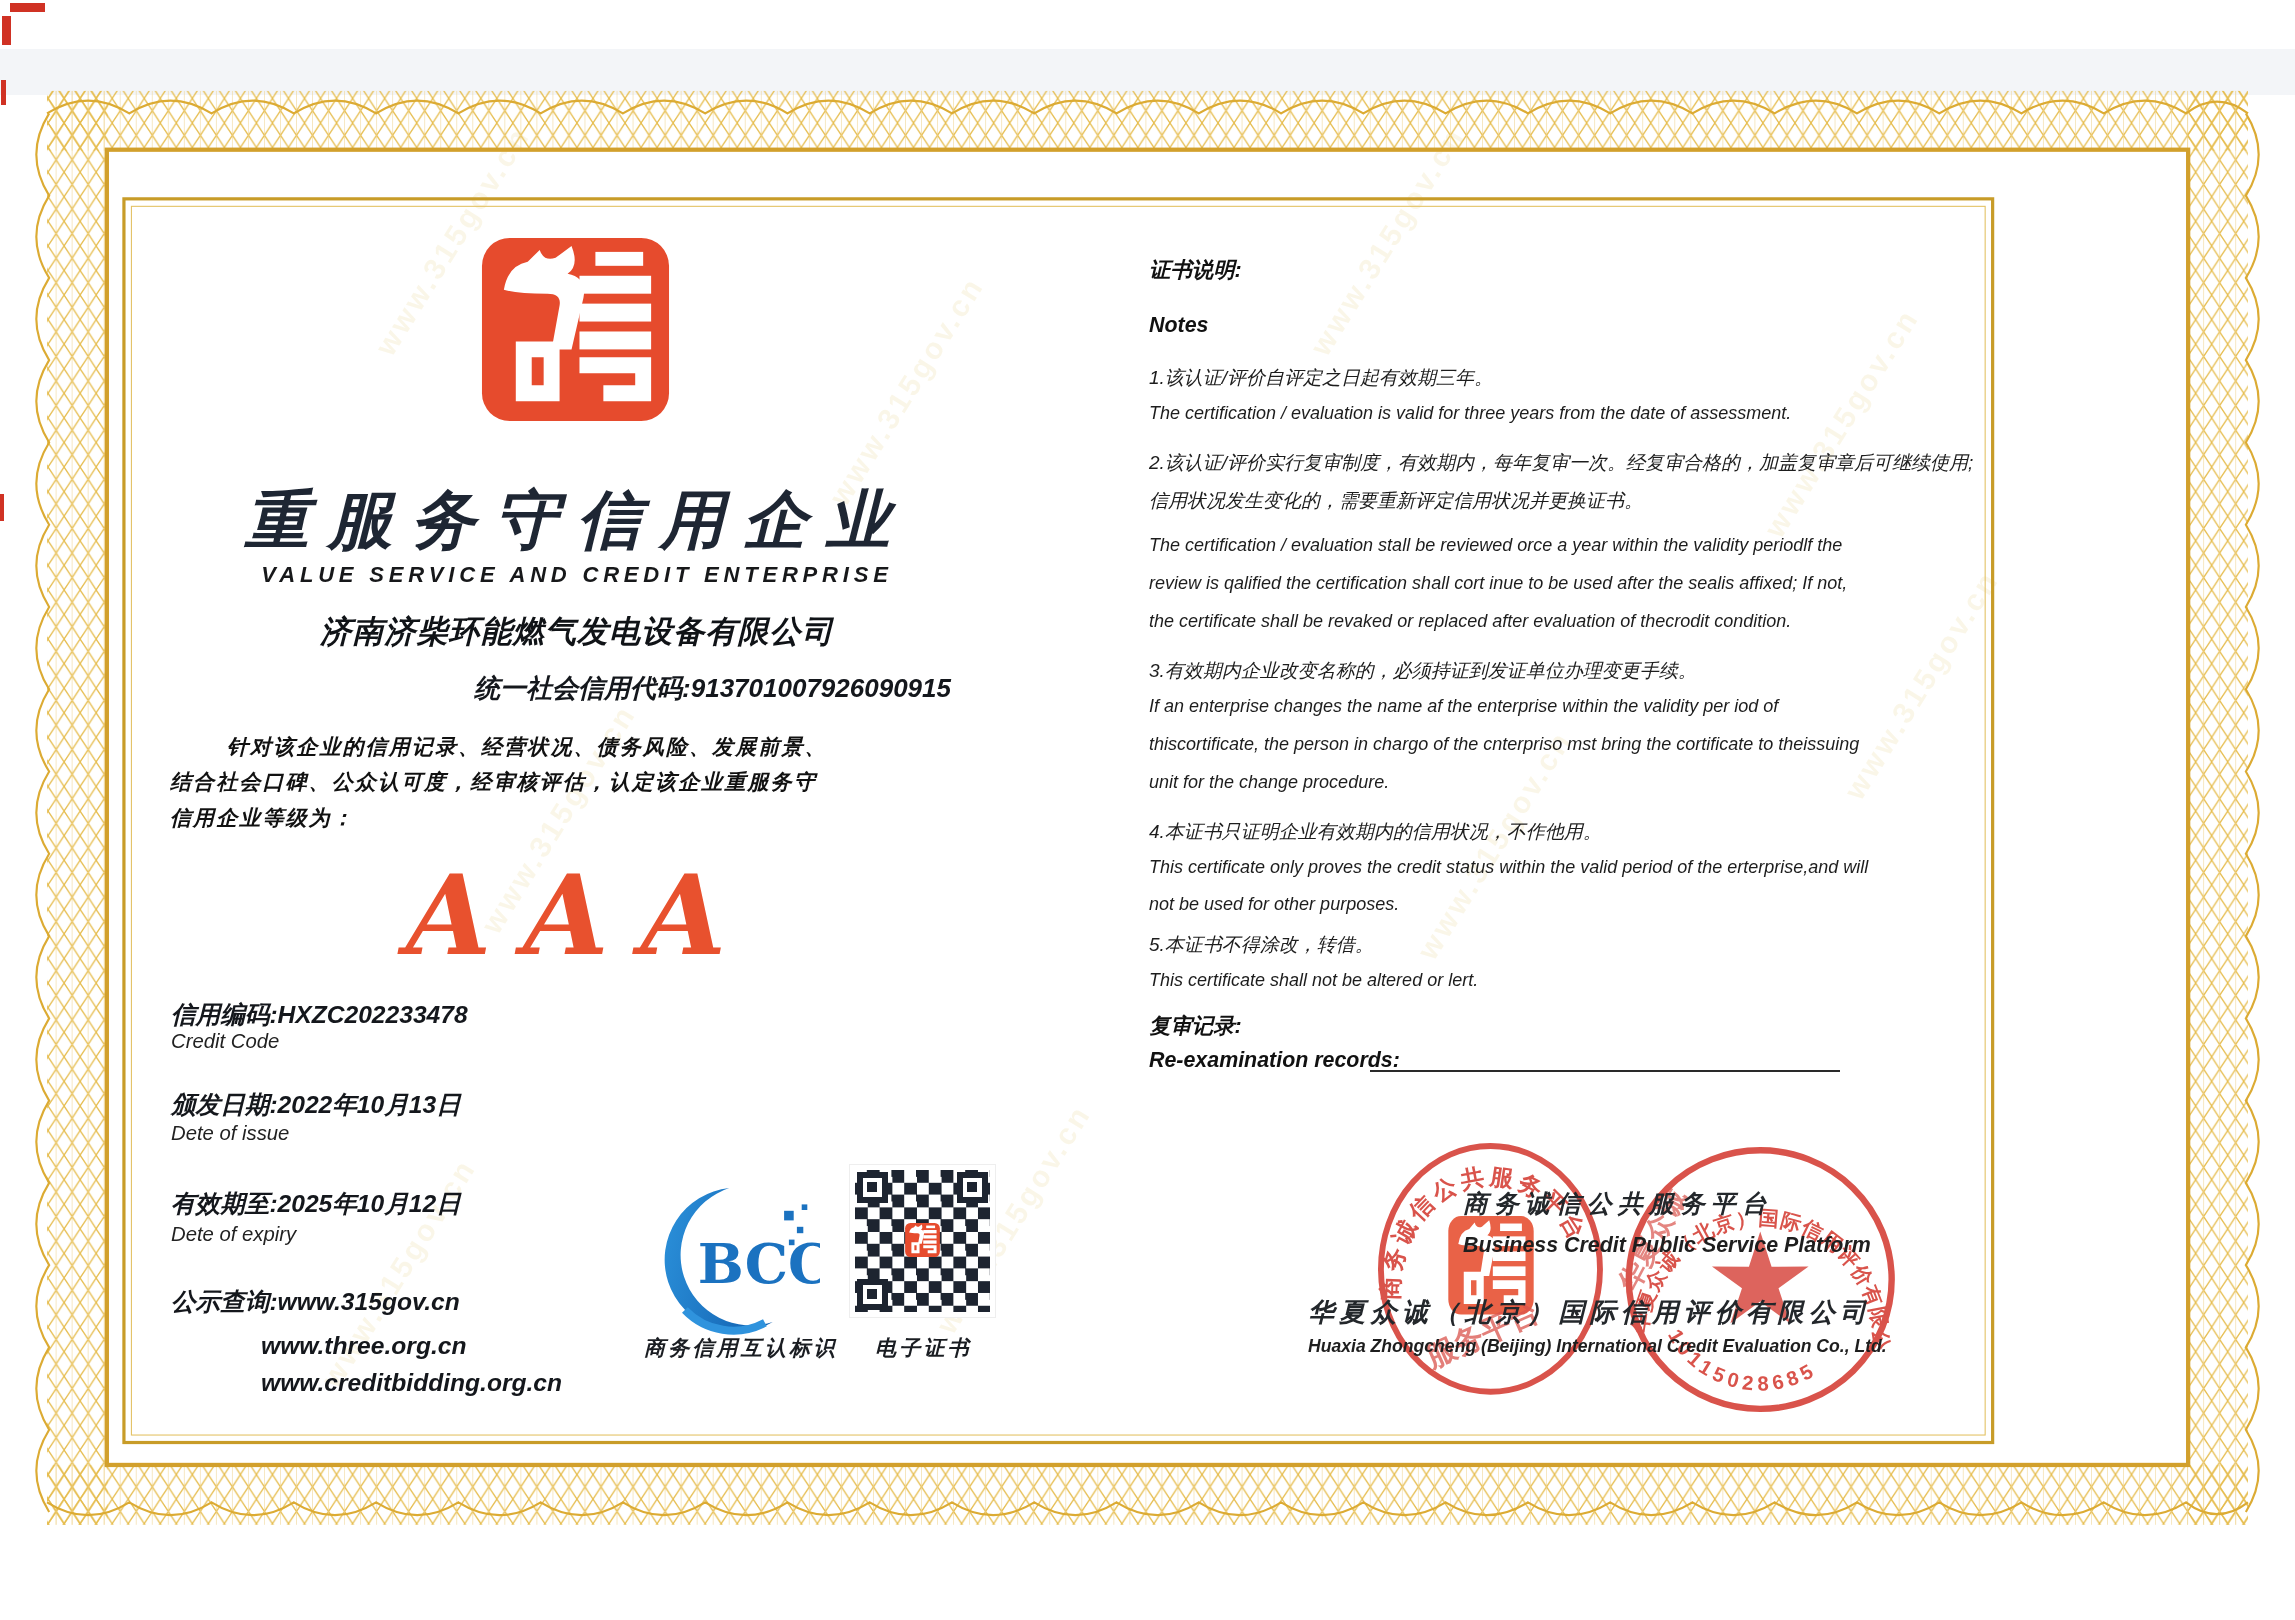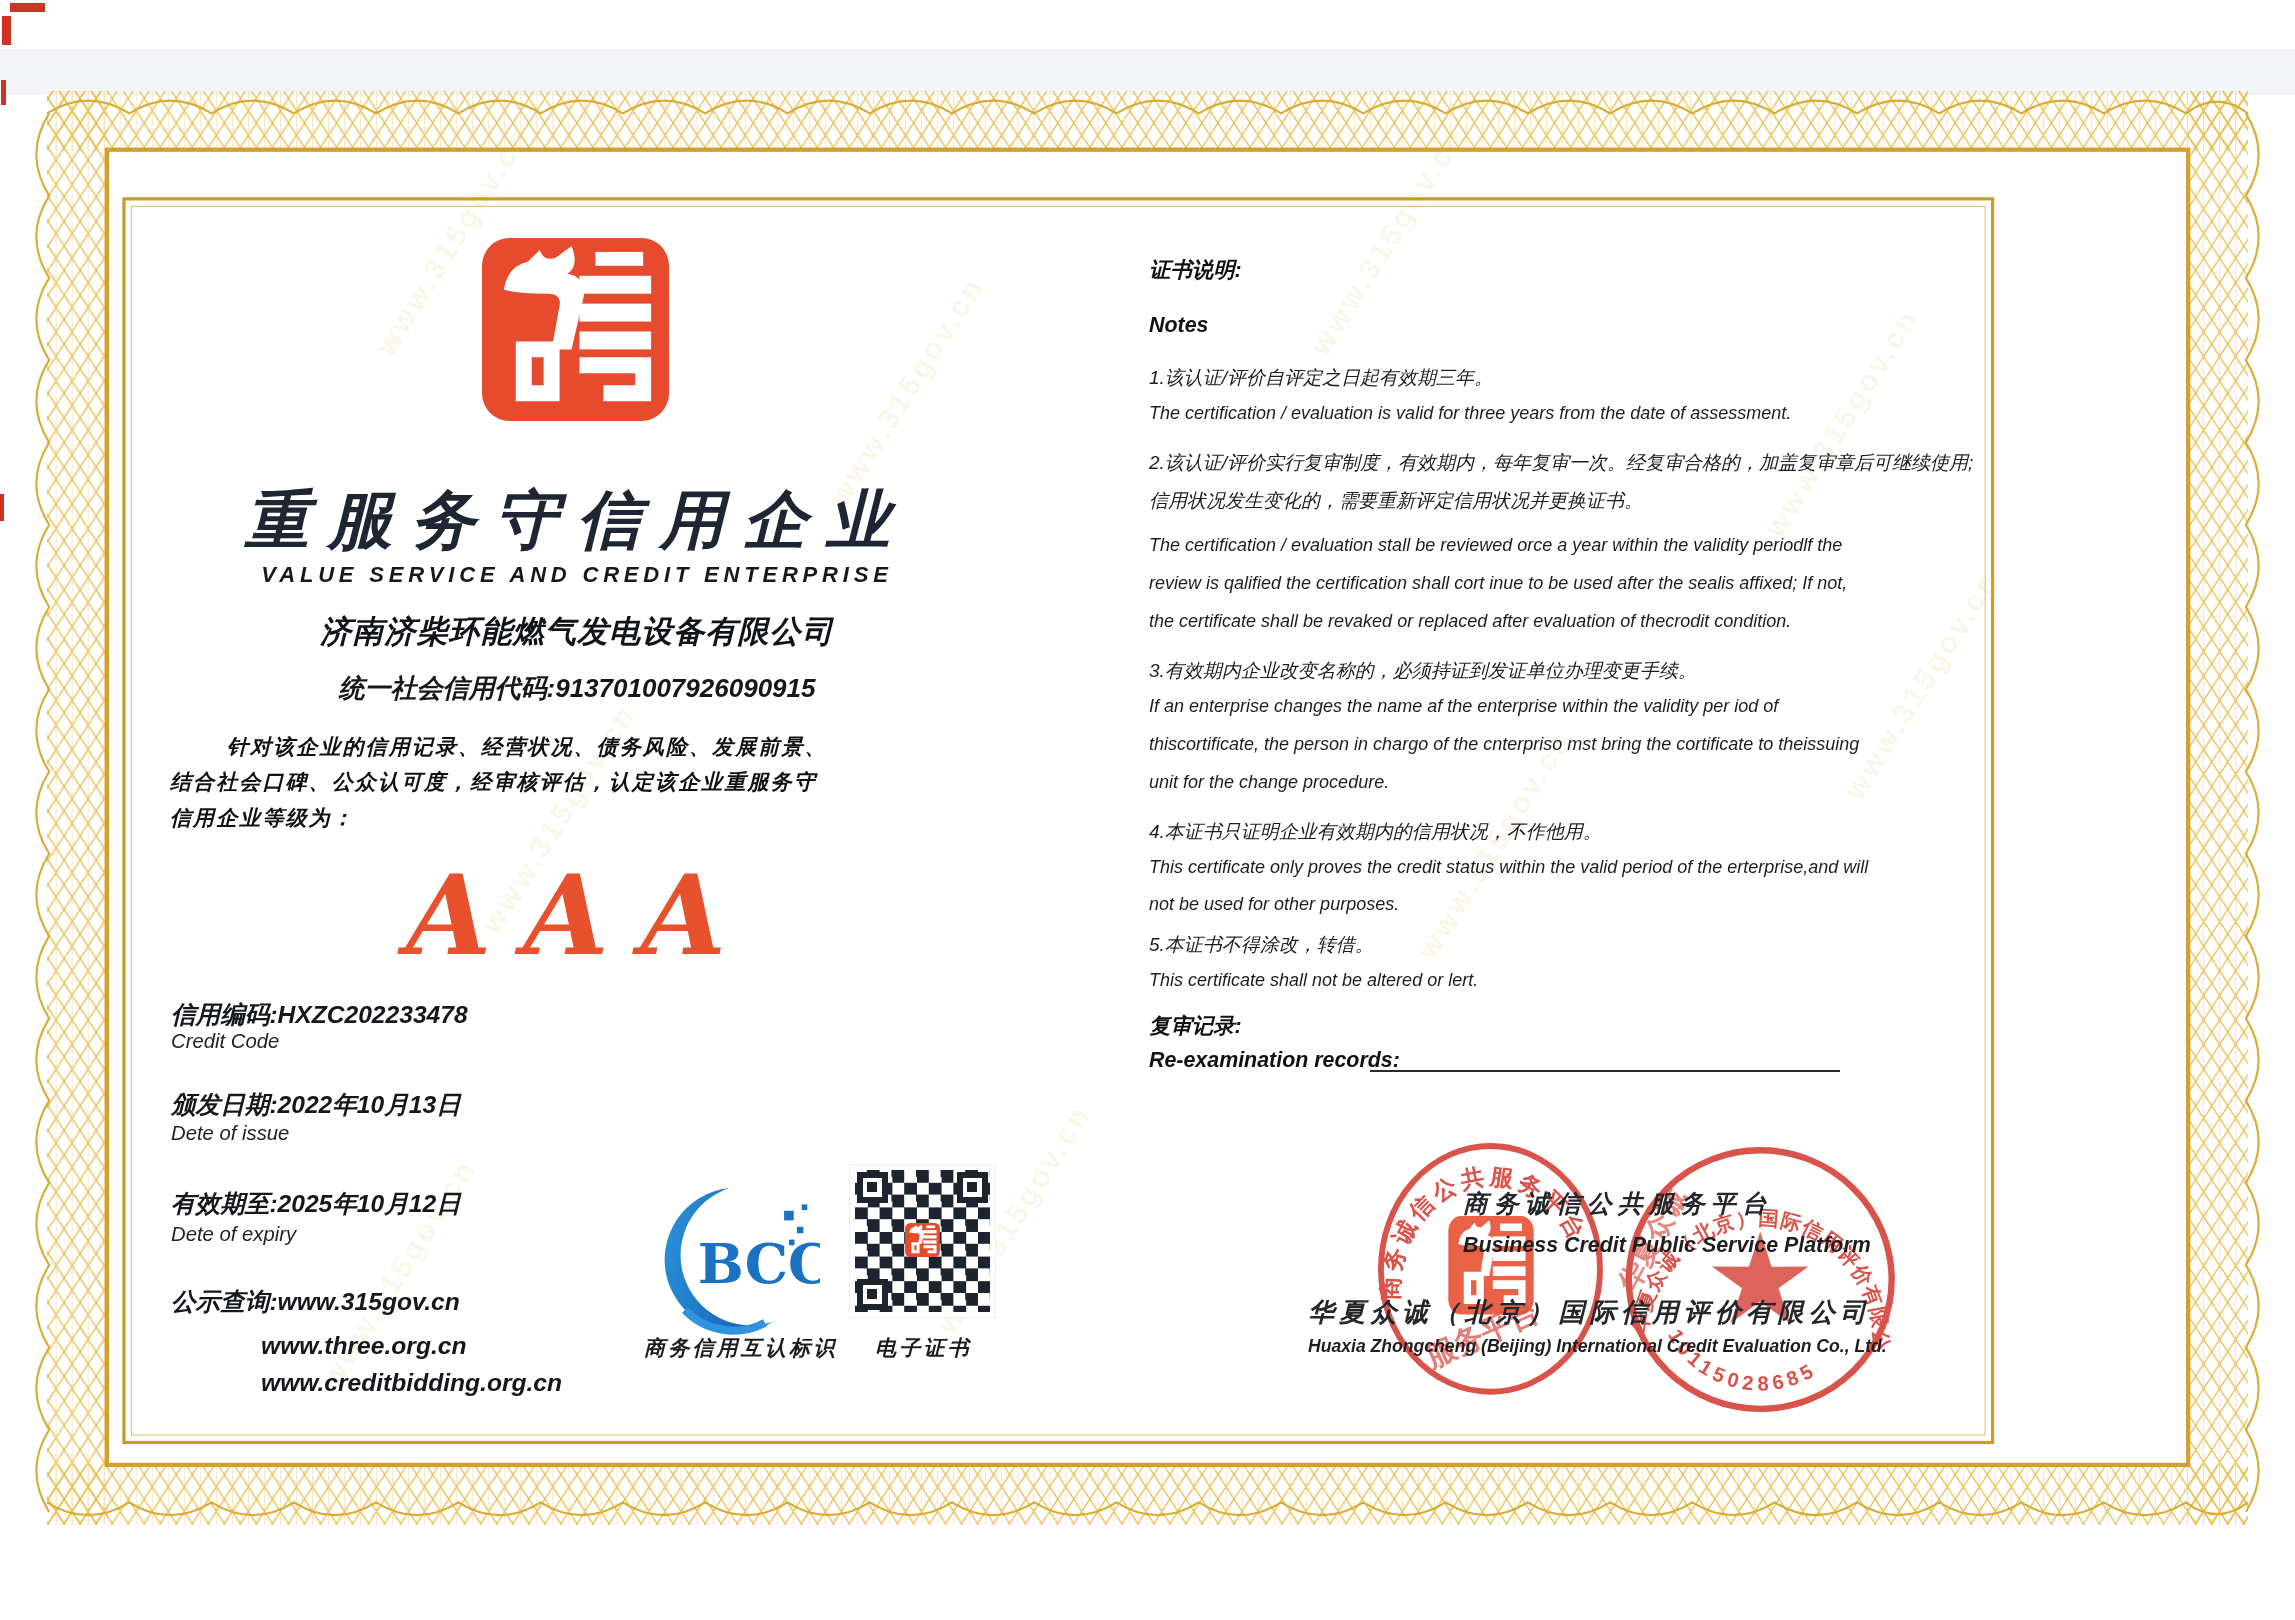--- a/index.html
+++ b/index.html
@@ -89,21 +89,21 @@
   <rect x="246" y="386" width="3470" height="2300" fill="none" stroke="#e3c162" stroke-width="2"></rect>
 </svg>
 
 <svg class="abs" style="left:476px;top:230px;" width="199" height="199" viewBox="0 0 100 100">
   <use href="#xinseal"></use>
 </svg>
 
 <div class="abs title-cn nowrap" style="left:203px;top:477px;width:748px;">重服务守信用企业</div>
 <div class="abs title-en nowrap" style="left:203px;top:562px;width:748px;">VALUE SERVICE AND CREDIT ENTERPRISE</div>
 <div class="abs company nowrap" style="left:203px;top:611px;width:748px;">济南济柴环能燃气发电设备有限公司</div>
-<div class="abs uscc nowrap" style="left:203px;top:671px;width:748px;">统一社会信用代码:913701007926090915</div>
+<div class="abs uscc nowrap" style="left:203px;top:671px;width:748px;text-align:right;">统一社会信用代码:913701007926090915</div>
 
 <div class="abs para nowrap" style="left:227px;top:733px;">针对该企业的信用记录、经营状况、债务风险、发展前景、</div>
 <div class="abs para nowrap" style="left:170px;top:768px;">结合社会口碑、公众认可度，经审核评估，认定该企业重服务守</div>
 <div class="abs para nowrap" style="left:170px;top:804px;">信用企业等级为：</div>
 
 <div class="abs grade nowrap" style="left:406px;top:851px;color:#e8512e;">AAA</div>
 
 <div class="abs fcn nowrap" style="left:171px;top:998px;">信用编码:HXZC202233478</div>
 <div class="abs fen nowrap" style="left:171px;top:1030px;">Credit Code</div>
 <div class="abs fcn nowrap" style="left:171px;top:1088px;">颁发日期:2022年10月13日</div>

